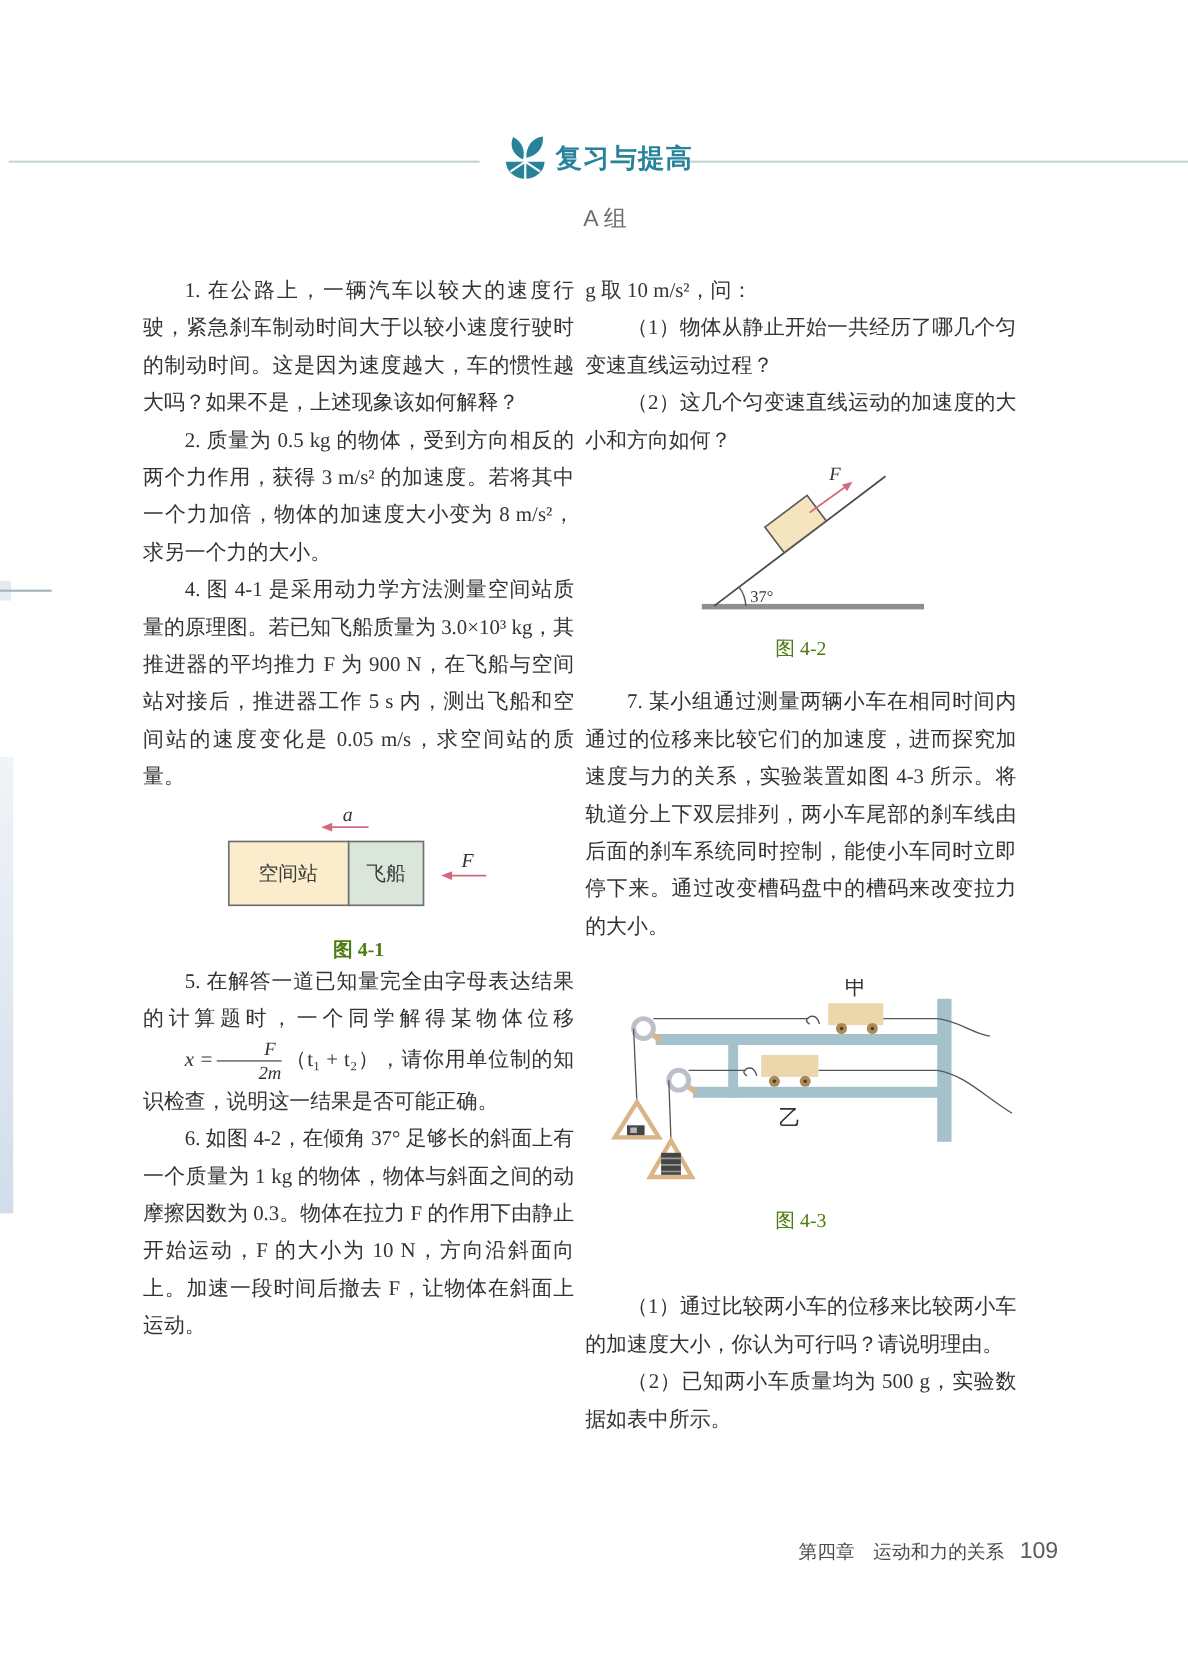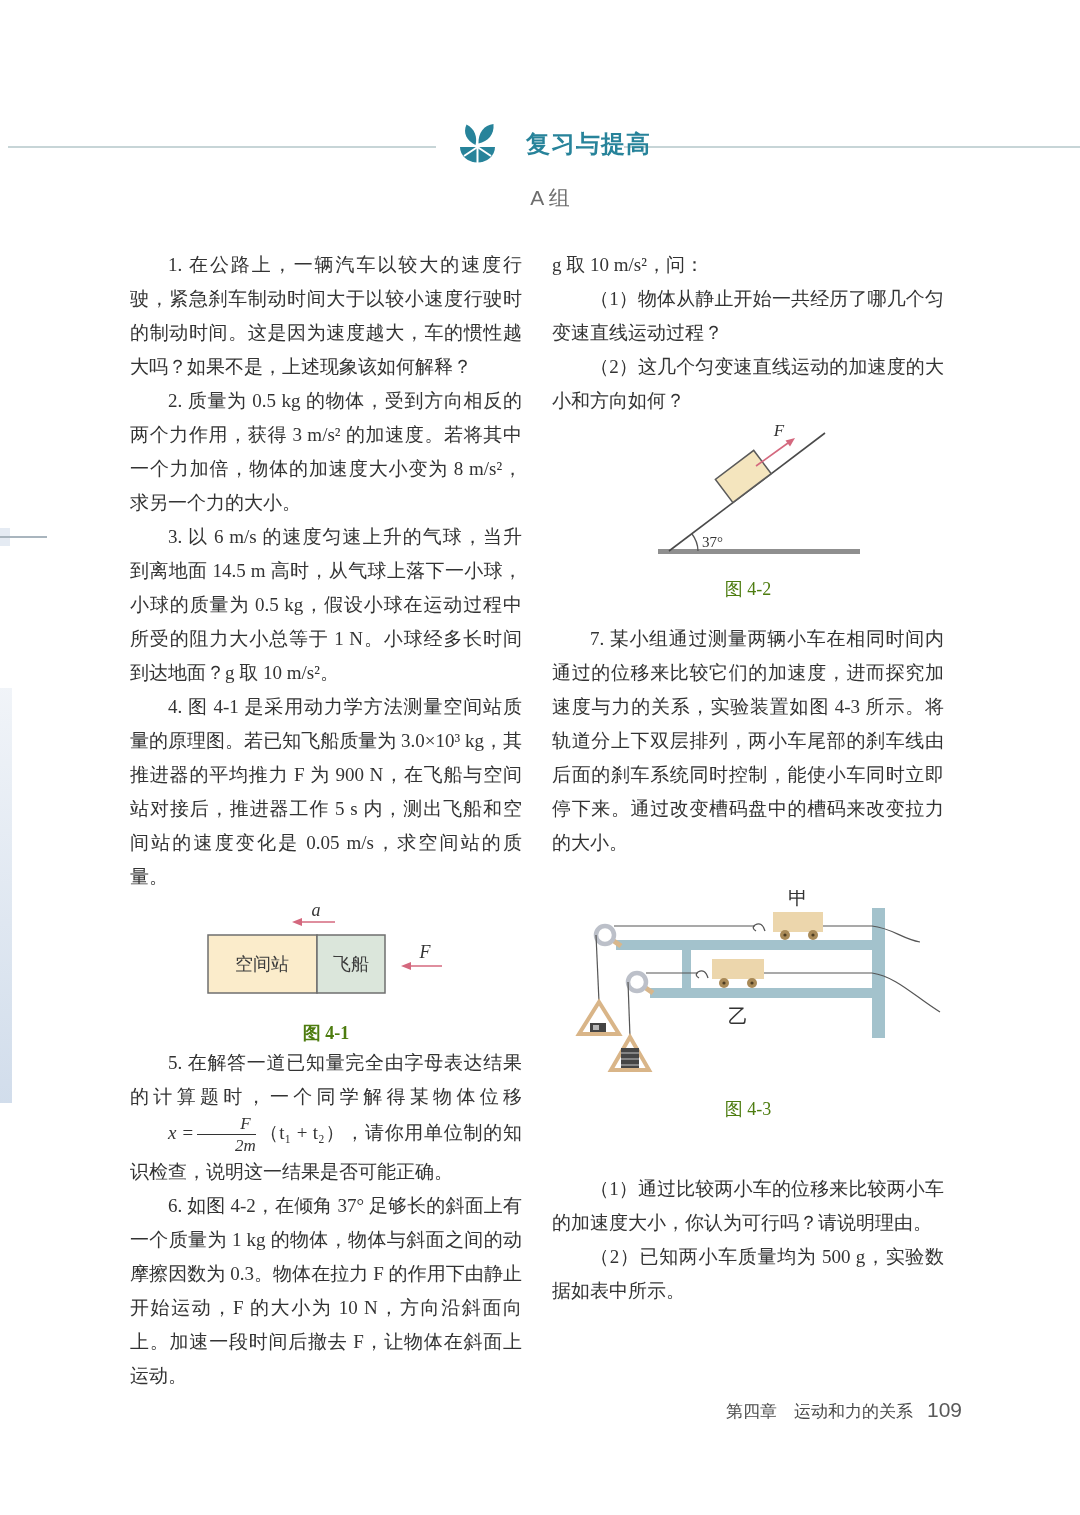--- a/index.html
+++ b/index.html
@@ -7,34 +7,34 @@
     position:relative; width:1080px; height:1515px; background:#ffffff;
     font-family:"Liberation Serif","DejaVu Serif","DejaVu Sans",serif;
     overflow:hidden;
   }
   
   .hline { position:absolute; top:146px; height:2px; background:#c7d5d7; }
   .hline-left { left:8px; width:428px; }
   .hline-right { left:624px; width:456px; }
   .logo { position:absolute; left:457px; top:121px; width:41px; height:43px; }
   .brand {
-    position:absolute; left:526px; top:128px;
+    position:absolute; left:505px; top:128px;
     font-family:"Liberation Sans","DejaVu Sans",sans-serif;
     font-weight:bold; font-size:24px; color:#27839A; letter-spacing:1px;
   }
   .section-label {
     position:absolute; left:130px; top:184px; width:840px; text-align:center;
     font-family:"Liberation Sans","DejaVu Sans",sans-serif;
     font-size:21px; color:#6d6d6d;
   }
   
   .col { position:absolute; top:248px; width:392px; font-size:19px; line-height:34px;
          color:#333333; text-align:justify; }
   .col-left { left:130px; }
-  .col-right { left:552px; }
+  .col-right { left:532px; }
   .para { margin:0; text-indent:2em; }
   .para.noindent { text-indent:0; }
   .mt-med { margin-top:20px; }
   .mt-big { margin-top:50px; }
   
   .formula { display:inline-block; vertical-align:middle; font-style:italic; white-space:nowrap; }
   .frac { display:inline-block; vertical-align:middle; text-align:center;
           font-size:17px; line-height:1.12; margin:0 3px; }
   .frac .num { display:block; border-bottom:1.5px solid #333; padding:0 4px 1px; }
   .frac .den { display:block; padding-top:1px; }
@@ -81,21 +81,20 @@
       <path d="M21.5 22.5 C21 12 27 4 36.5 3 C37.5 13.5 31 20.5 21.5 22.5 Z" fill="#27839A"></path>
       <path d="M19.5 23.5 C16.5 18.5 16.5 12.5 19.5 8 C23.5 12.5 23.5 18.5 19.5 23.5 Z" fill="#ffffff" opacity="0.0"></path>
     </svg>
   </div>
   <div class="brand">复习与提高</div>
   <div class="section-label">A 组</div>
 
   <div class="col col-left">
     <p class="para">1. 在公路上，一辆汽车以较大的速度行驶，紧急刹车制动时间大于以较小速度行驶时的制动时间。这是因为速度越大，车的惯性越大吗？如果不是，上述现象该如何解释？</p>
     <p class="para">2. 质量为 0.5 kg 的物体，受到方向相反的两个力作用，获得 3 m/s² 的加速度。若将其中一个力加倍，物体的加速度大小变为 8 m/s²，求另一个力的大小。</p>
-    <p class="para">3. 以 6 m/s 的速度匀速上升的气球，当升到离地面 14.5 m 高时，从气球上落下一小球，小球的质量为 0.5 kg，假设小球在运动过程中所受的阻力大小总等于 1 N。小球经多长时间到达地面？g 取 10 m/s²。</p>
     <p class="para">4. 图 4-1 是采用动力学方法测量空间站质量的原理图。若已知飞船质量为 3.0×10³ kg，其推进器的平均推力 F 为 900 N，在飞船与空间站对接后，推进器工作 5 s 内，测出飞船和空间站的速度变化是 0.05 m/s，求空间站的质量。</p>
 
     <div class="fig fig41">
       <svg width="392" height="112" viewBox="0 0 392 112">
         <text class="svg-label" x="186" y="14" font-size="18" font-style="italic" text-anchor="middle" fill="#333">a</text>
         <line x1="205" y1="20" x2="170" y2="20" stroke-width="1.6" stroke="#D4687E"></line>
         <polygon points="162,20 172,16 172,24" fill="#D4687E"></polygon>
         <rect x="78" y="33" width="109" height="58" stroke="#6f6f6f" stroke-width="1.5" fill="#FBECCB"></rect>
         <rect x="187" y="33" width="68" height="58" stroke="#6f6f6f" stroke-width="1.5" fill="#DBE6DB"></rect>
         <text class="svg-label" x="132" y="68" font-size="18" text-anchor="middle" fill="#3c3c3c">空间站</text>

